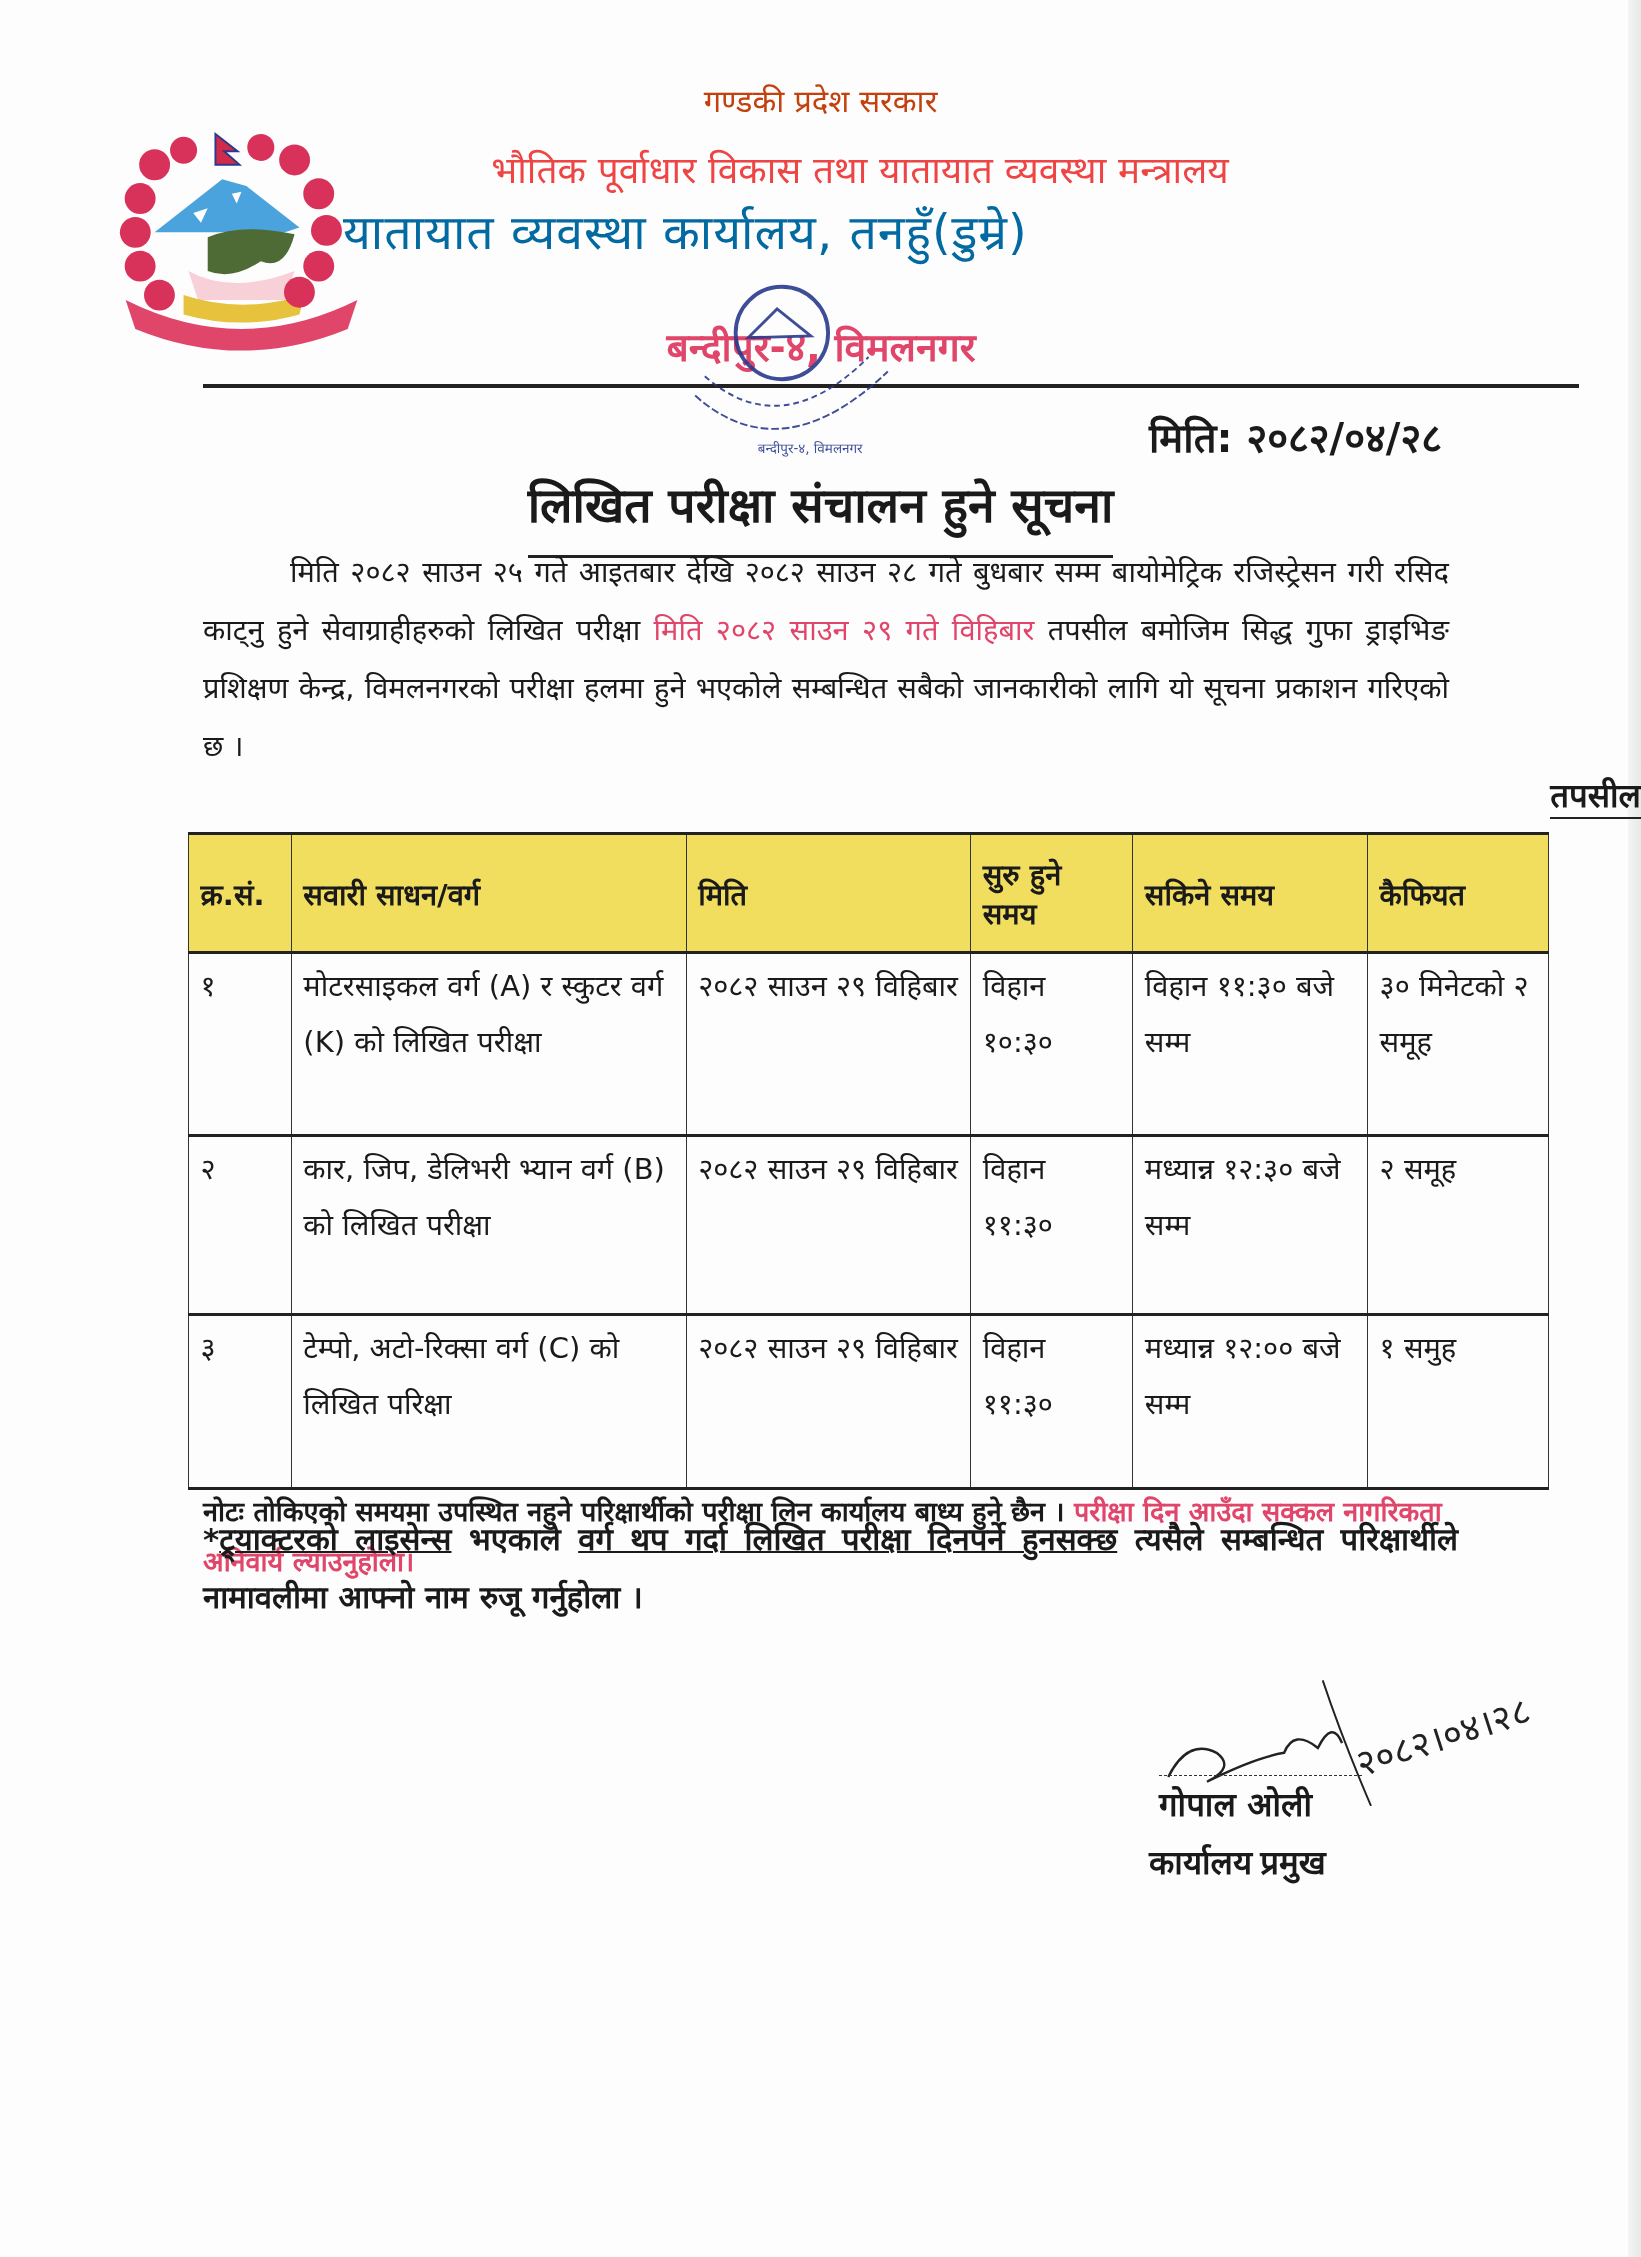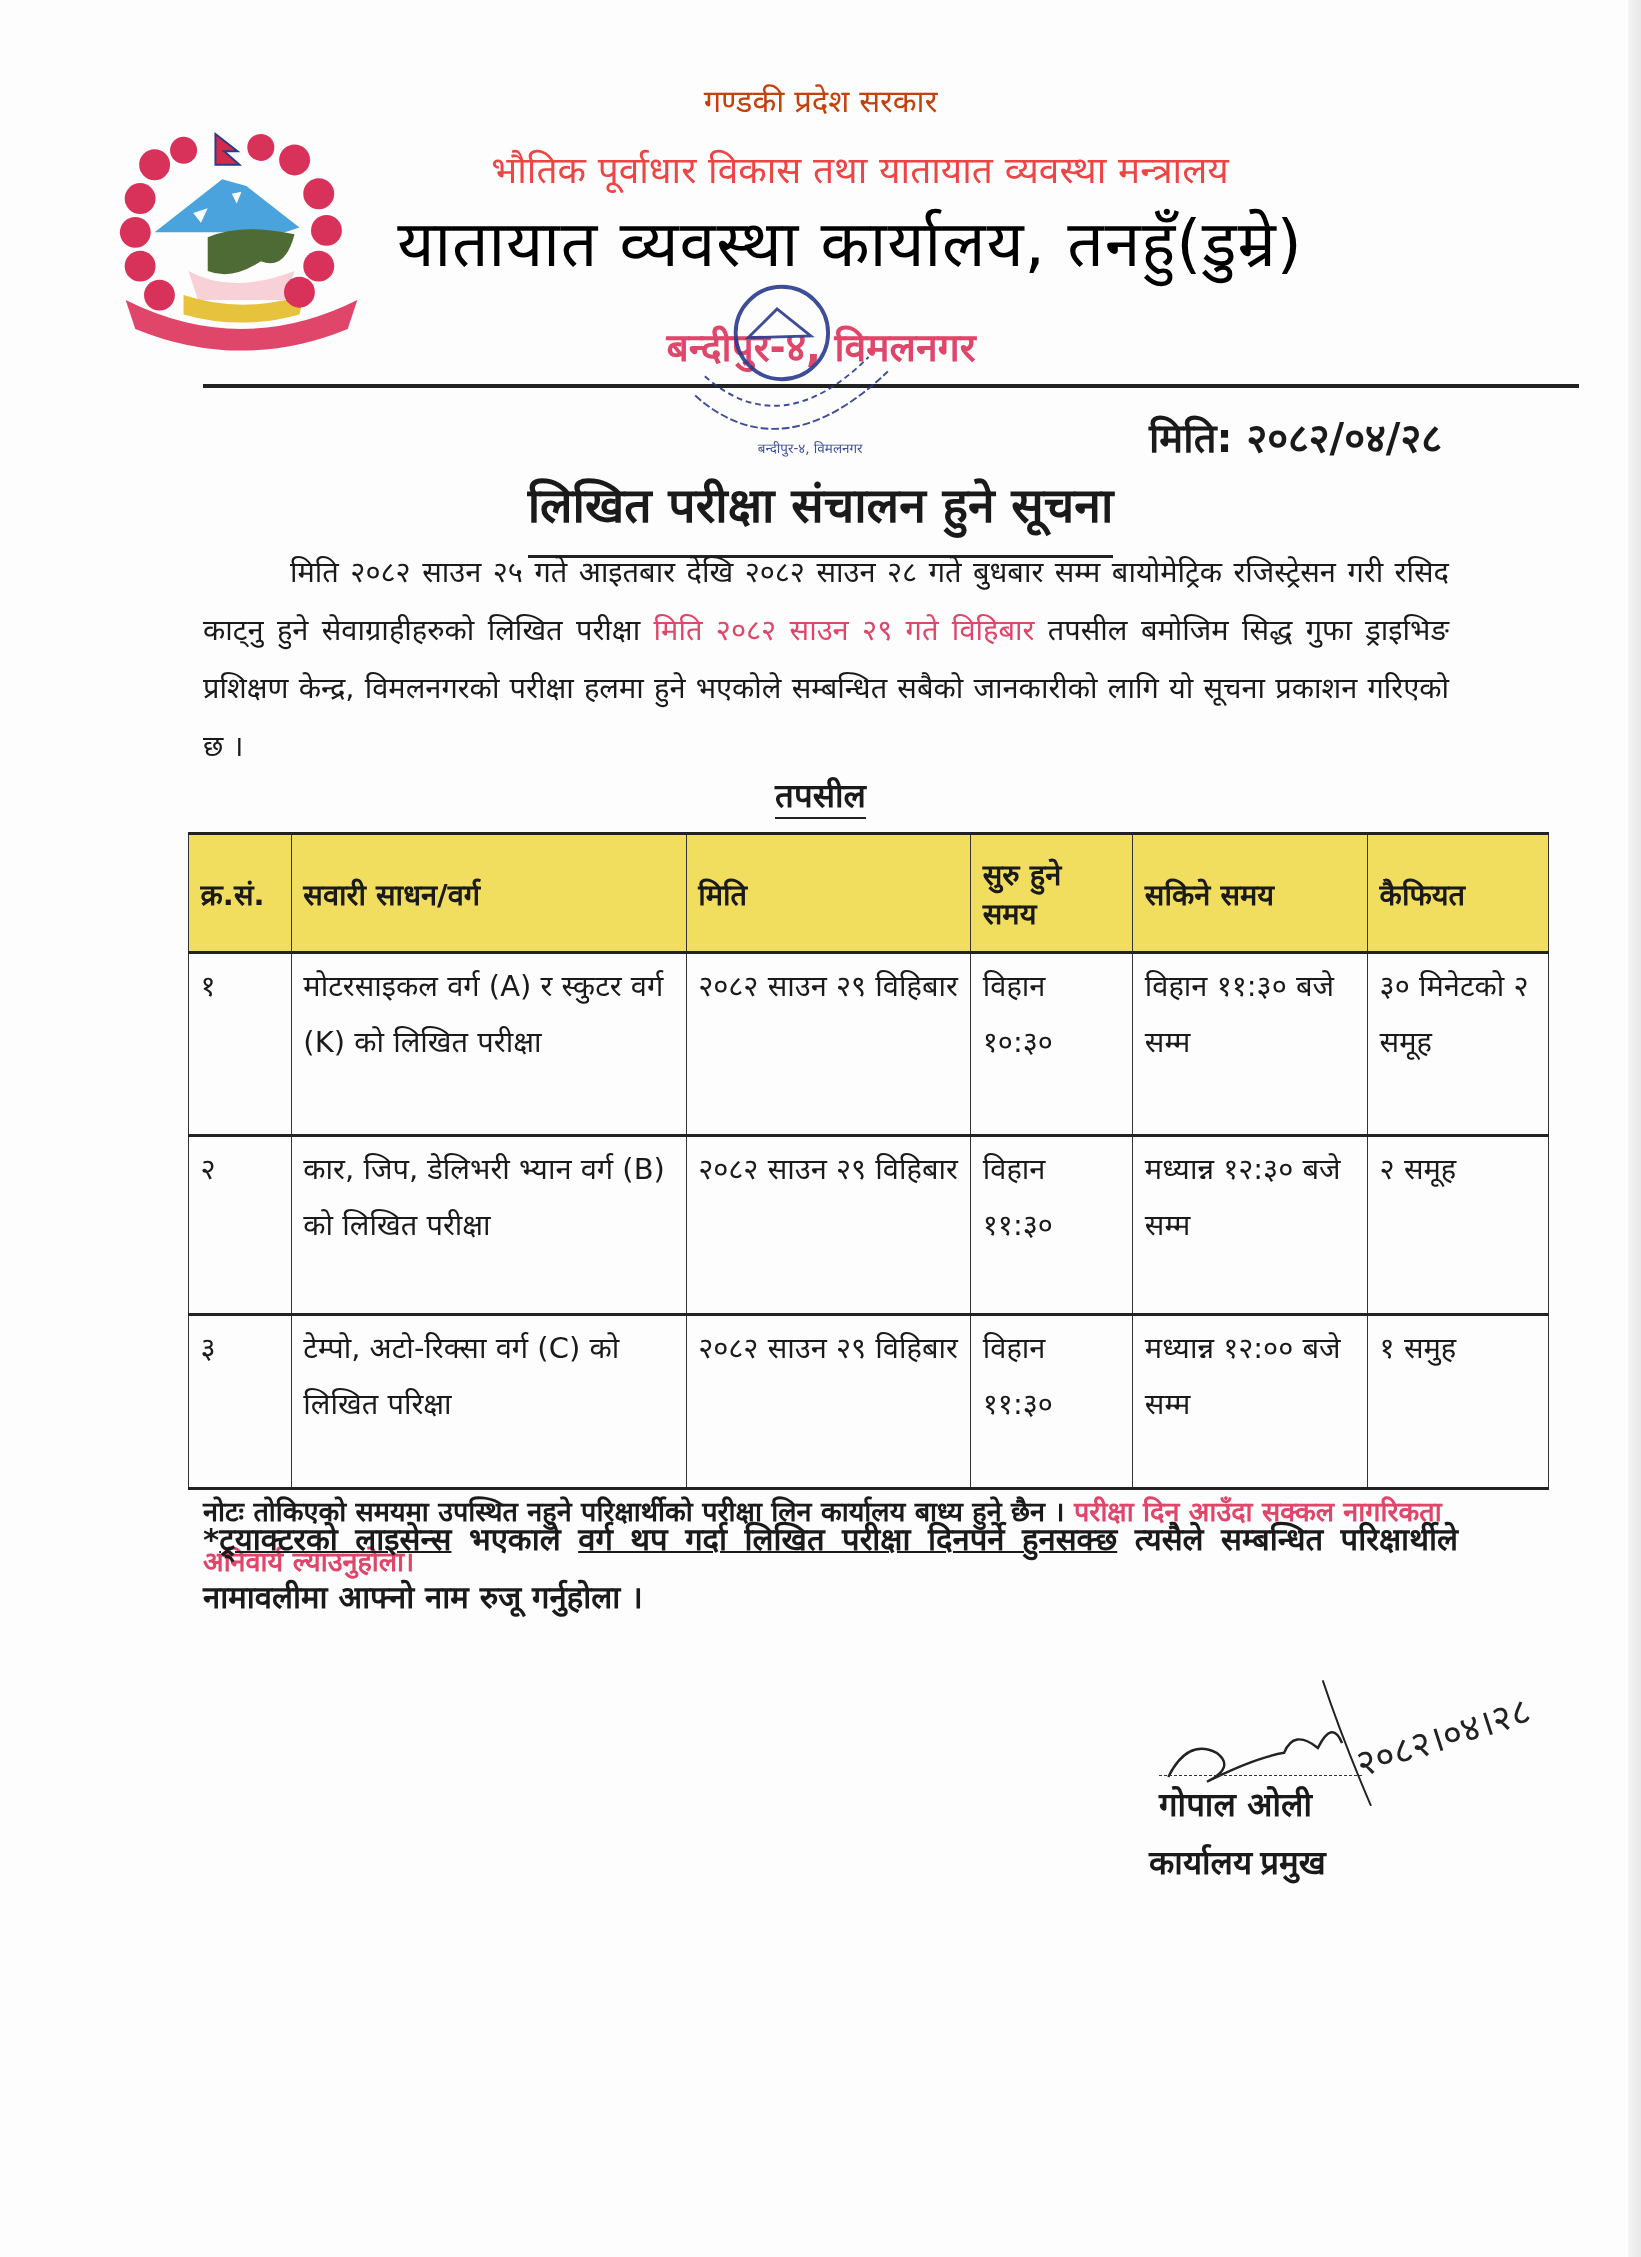--- a/index.html
+++ b/index.html
@@ -13,35 +13,35 @@
     position: absolute; top: 0; right: 0; width: 13.5px; height: 2257px;
     background: linear-gradient(to right, #f4f4f4, #e8e8e8);
   }
   .abs { position: absolute; }
   .red { color: #e0456a; }
 
   
   .emblem { left: 116px; top: 126px; width: 251px; height: 232px; }
   .lh-gov { left: 0; width: 1641px; top: 79px; text-align: center; font-size: 31px; color: #c2410c; }
   .lh-ministry { left: 406px; width: 908px; top: 143px; text-align: center; font-size: 37px; color: #ef4444; }
-  .lh-office { left: 343px; width: 1014px; top: 198px; text-align: center; font-size: 64px; color: #000000; letter-spacing: 1px; }
+  .lh-office { left: 343px; width: 1014px; top: 198px; font-size: 48px; color: #0369a1; letter-spacing: 1px; }
   .lh-address { left: 599px; width: 444px; top: 319px; text-align: center; font-size: 39px; color: #e0456a; font-weight: bold; }
   .lh-rule { left: 203px; top: 384px; width: 1376px; height: 3.9px; background: #222; }
 
   .stamp { left: 666px; top: 280px; width: 251px; height: 183px; opacity: .9; }
 
   .date-line { left: 1149px; top: 409px; font-size: 40px; font-weight: bold; }
 
   .title { left: 0; width: 1641px; top: 471px; text-align: center; }
   .title span { display: inline-block; font-size: 48px; font-weight: bold; border-bottom: 3.9px solid #222; padding-bottom: 19px; }
 
   .para { left: 203px; width: 1246px; top: 543px; font-size: 29px; line-height: 58px; text-align: justify; }
   .para .indent { display: inline-block; width: 87px; }
 
-  .tapsil { left: 0; width: 1641px; top: 772px; text-align: center; }
+  .tapsil { left: 0; width: 1641px; top: 772px; text-align: right; }
   .tapsil span { display: inline-block; font-size: 33px; font-weight: bold; border-bottom: 2.9px solid #222; }
 
   
   table.sched {
     position: absolute; left: 188px; top: 832px; width: 1361px;
     border-collapse: collapse; font-size: 29px;
   }
   table.sched th, table.sched td {
     border-left: 1.4px solid #333; border-right: 1.4px solid #333;
     vertical-align: top; padding: 7.7px 11.6px; text-align: left;

